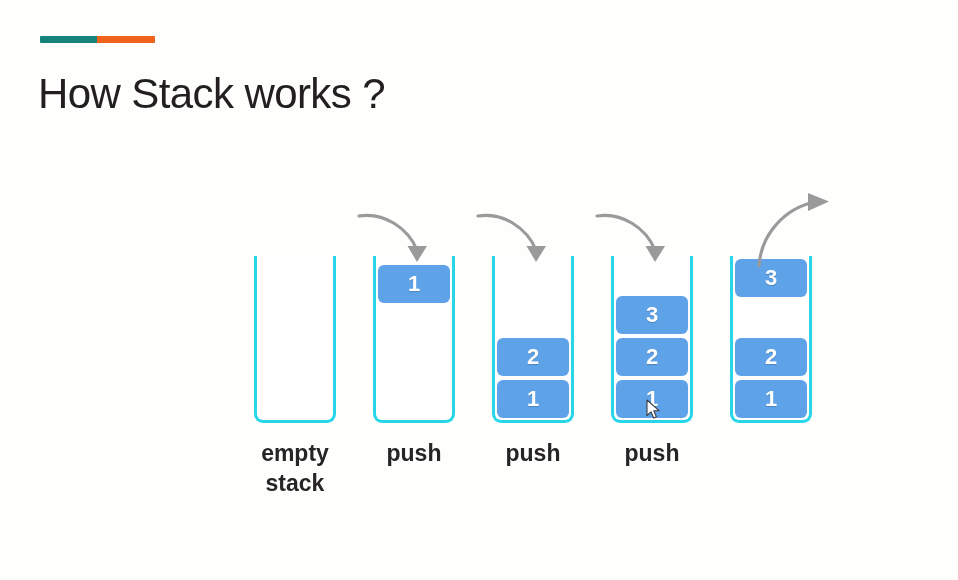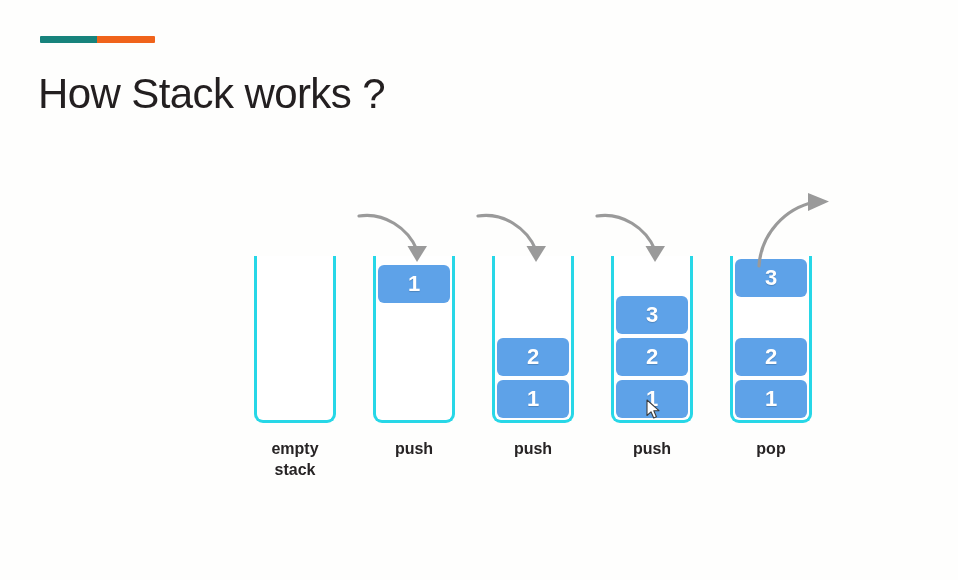--- a/index.html
+++ b/index.html
@@ -101,21 +101,21 @@
     text-shadow: 0 1px 1px rgba(0,0,0,0.18);
   }
 
   
   .stack-label {
     position: absolute;
     left: 0;
     top: 258px;
     width: 140px;
     text-align: center;
-    font-size: 16px;
+    font-size: 23px;
     font-weight: bold;
     color: #272425;
     line-height: 1.32;
     white-space: pre-line;
   }
 
   
   .arrow-svg {
     position: absolute;
     overflow: visible;
@@ -176,21 +176,20 @@
         <svg class="arrow-svg" width="90" height="80" viewBox="0 0 90 80" style="left: 12px; top: 22px;">
           <path d="M3,14 C28,10 52,26 61,48" fill="none" stroke="#9a9a9a" stroke-width="3.2" stroke-linecap="round"></path>
           <path d="M51.5,44 L71,44 L61,60 Z" fill="#9a9a9a"></path>
         </svg>
       </div>
       <div class="stack-col" style="left: 701px; top: 180px;">
         <div class="stack-container" style="border-left-color: rgb(39, 215, 231); border-right-color: rgb(39, 215, 231); border-bottom-color: rgb(39, 215, 231);"></div>
         <div class="block" style="background: rgb(94, 162, 232); color: rgb(255, 255, 255); top: 79px;">3</div>
         <div class="block" style="background: rgb(94, 162, 232); color: rgb(255, 255, 255); top: 158px;">2</div>
         <div class="block" style="background: rgb(94, 162, 232); color: rgb(255, 255, 255); top: 200px;">1</div>
-        <div class="stack-label" style="color: rgb(39, 36, 37);">pop</div>
         <svg class="arrow-svg" width="110" height="90" viewBox="0 0 110 90" style="left: 44px; top: 6px;">
           <path d="M14,80 C16,48 40,22 70,16" fill="none" stroke="#9a9a9a" stroke-width="3.2" stroke-linecap="round"></path>
           <path d="M63,7 L84,15.5 L63,25 Z" fill="#9a9a9a"></path>
         </svg>
       </div>
     </div>
 
   <svg class="mouse-cursor" viewBox="0 0 16 22" style="left: 646px; top: 399px;">
     <path d="M1,1 L1,16.5 L5,12.8 L7.7,19 L10.4,17.8 L7.8,11.8 L13,11.6 Z" fill="#ffffff" stroke="#3d3d3d" stroke-width="1.1" stroke-linejoin="round"></path>
   </svg>

